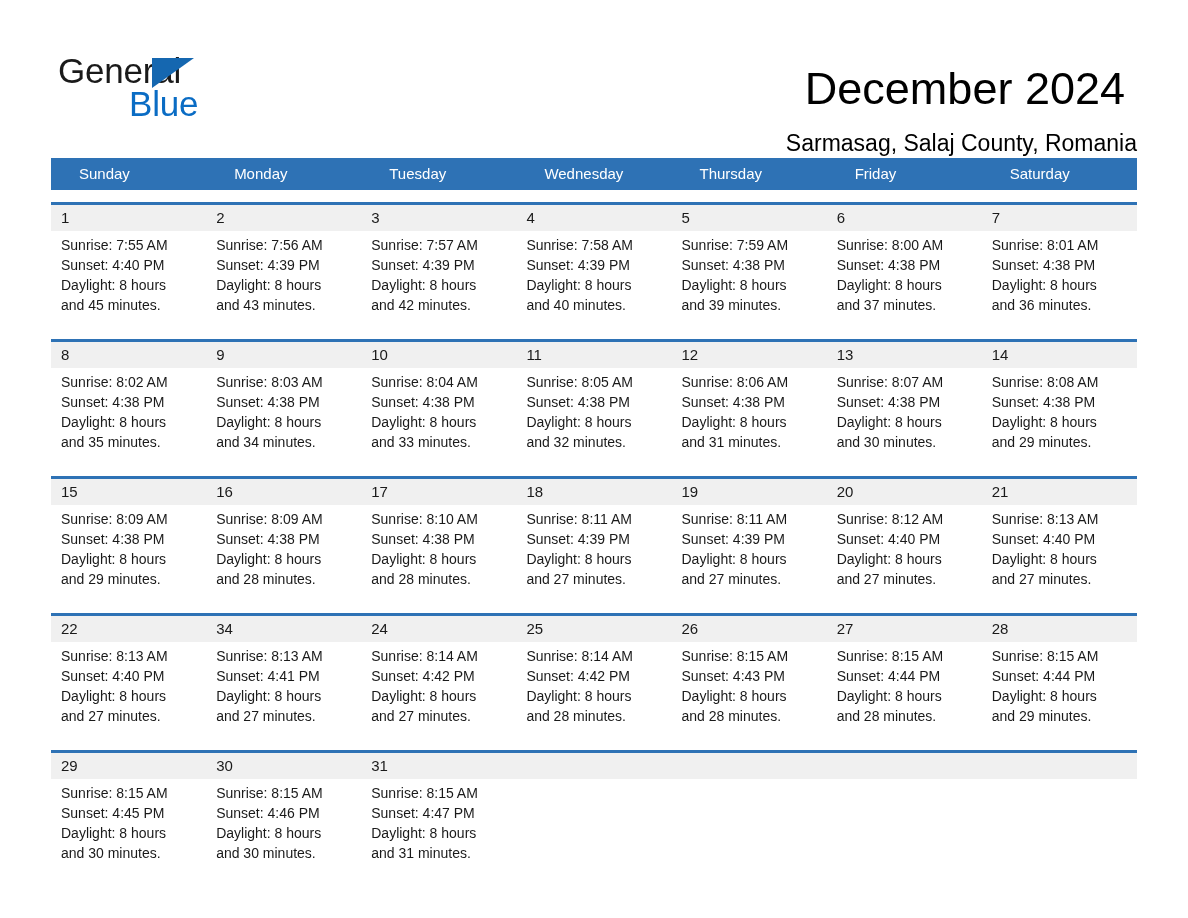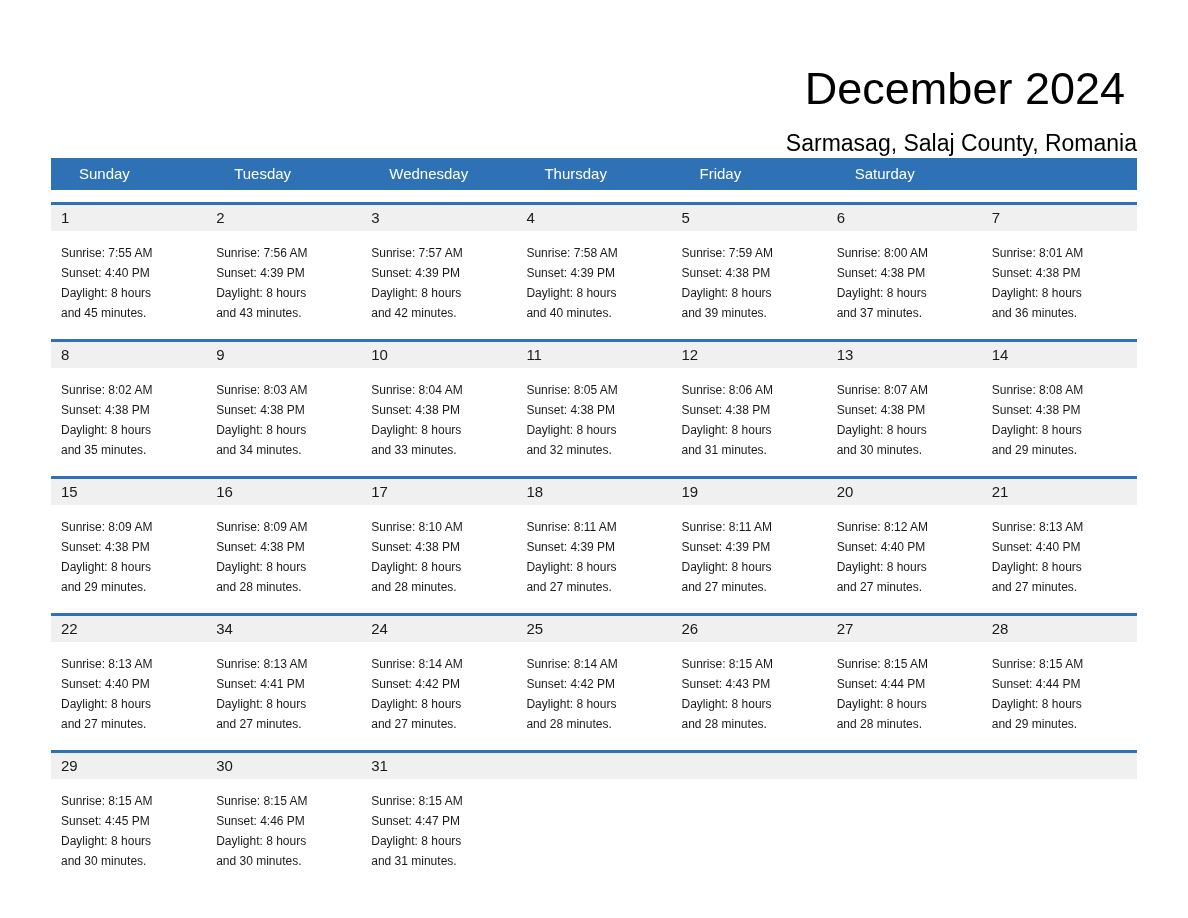--- a/index.html
+++ b/index.html
@@ -134,48 +134,54 @@
     height: 122px;
     padding: 0 8px 0 10px;
   }
   .day-num {
     font-size: 15px;
     line-height: 26px;
     height: 26px;
     color: #1a1a1a;
   }
   .day-info {
-    font-size: 12px;
+    font-size: 14px;
     line-height: 20px;
     color: #1a1a1a;
-    padding-top: 12px;
+    padding-top: 4px;
   }
   .day-info div {
     white-space: nowrap;
   }
 </style>
 </head>
 <body>
 
 <div class="page">
 
   <div class="header">
 
+    <div class="logo">
+      <span class="logo-general">General</span>
+      <span class="logo-tri"></span>
+      <span class="logo-blue">Blue</span>
+    </div>
 
     <div class="title-block">
       <h1 class="month-title">December 2024</h1>
       <div class="location">Sarmasag, Salaj County, Romania</div>
     </div>
 
   </div>
 
   <div class="calendar">
 
     <div class="weekday-row">
       <div class="weekday-cell">Sunday</div>
+      <div class="weekday-cell">Monday</div>
       <div class="weekday-cell">Tuesday</div>
       <div class="weekday-cell">Wednesday</div>
       <div class="weekday-cell">Thursday</div>
       <div class="weekday-cell">Friday</div>
       <div class="weekday-cell">Saturday</div>
     </div>
 
     <div class="week-row">
       <div class="daynum-strip"></div>
       <div class="day-cell">

